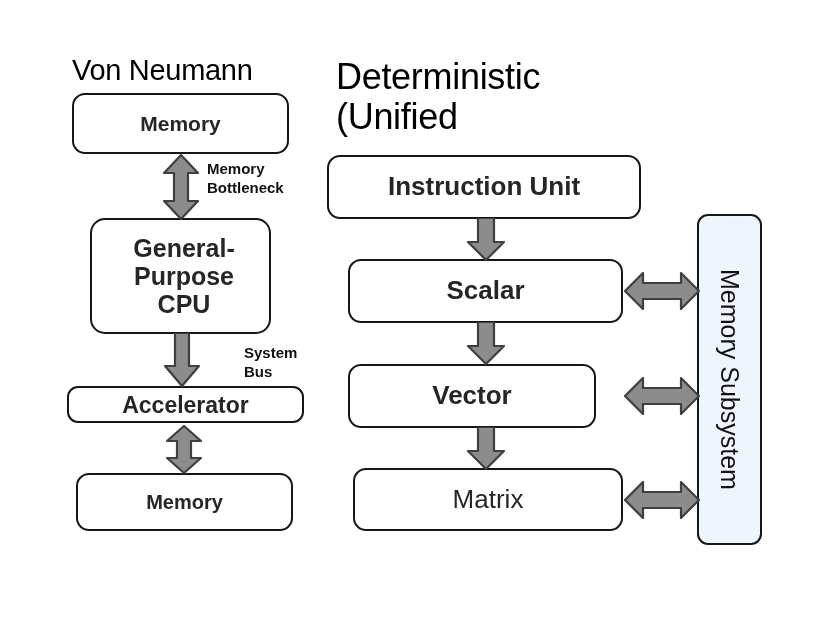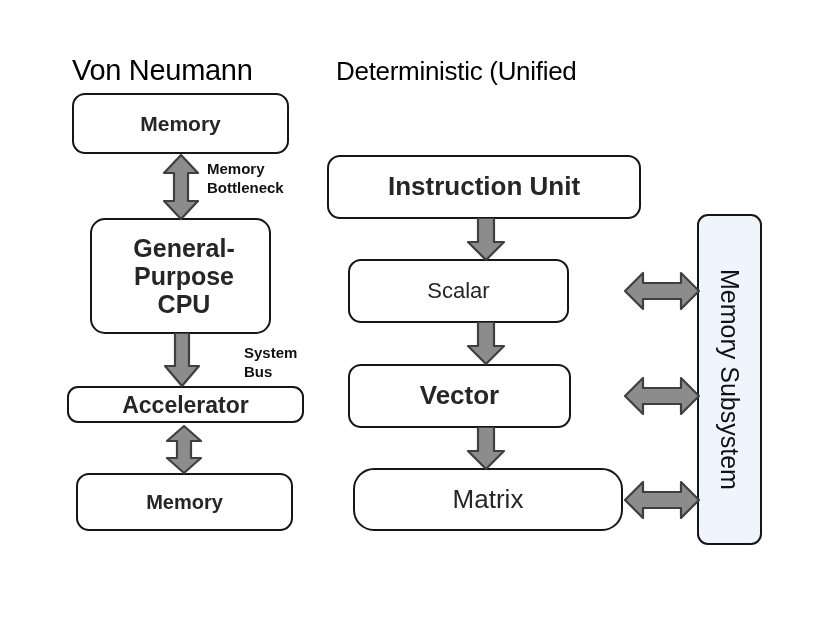--- a/index.html
+++ b/index.html
@@ -30,21 +30,21 @@
     left: 72px;
     top: 54px;
     width: 230px;
     font-size: 29px;
   }
   #title-deterministic {
     left: 336px;
     top: 57px;
     width: 330px;
     text-align: left;
-    font-size: 26px;
+    font-size: 36px;
   }
 
   
   .box {
     position: absolute;
     box-sizing: border-box;
     background: #ffffff;
     border: 2.5px solid #161616;
     border-radius: 13px;
     display: flex;
@@ -78,30 +78,30 @@
     left: 76px; top: 473px; width: 217px; height: 58px;
     font-size: 20px; font-weight: 700;
   }
 
   
   #box-instruction-unit {
     left: 327px; top: 155px; width: 314px; height: 64px;
     font-size: 26px; font-weight: 700;
   }
   #box-scalar {
-    left: 348px; top: 259px; width: 221px; height: 64px;
-    font-size: 22px; font-weight: 400;
+    left: 348px; top: 259px; width: 275px; height: 64px;
+    font-size: 26px; font-weight: 700;
   }
   #box-vector {
-    left: 348px; top: 364px; width: 223px; height: 64px;
+    left: 348px; top: 364px; width: 248px; height: 64px;
     font-size: 26px; font-weight: 700;
   }
   #box-matrix {
     left: 353px; top: 468px; width: 270px; height: 63px;
-    font-size: 26px; font-weight: 400; border-radius: 21px;
+    font-size: 26px; font-weight: 400;
   }
 
   
   #box-memory-subsystem {
     left: 697px; top: 214px; width: 65px; height: 331px;
     background: #eef5fd;
     border: 2.5px solid #161616;
     border-radius: 11px;
     font-size: 25px;
     font-weight: 400;

